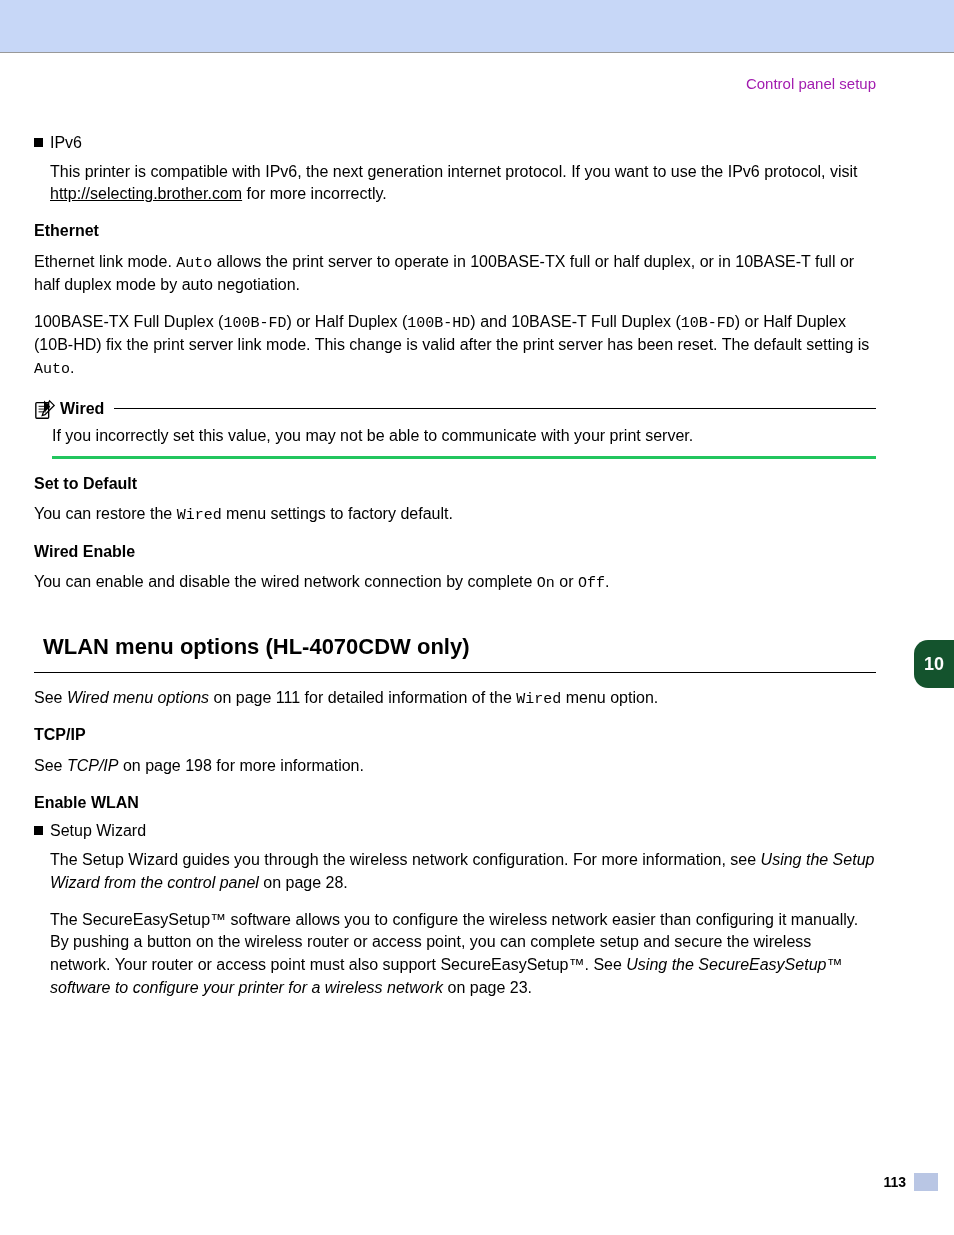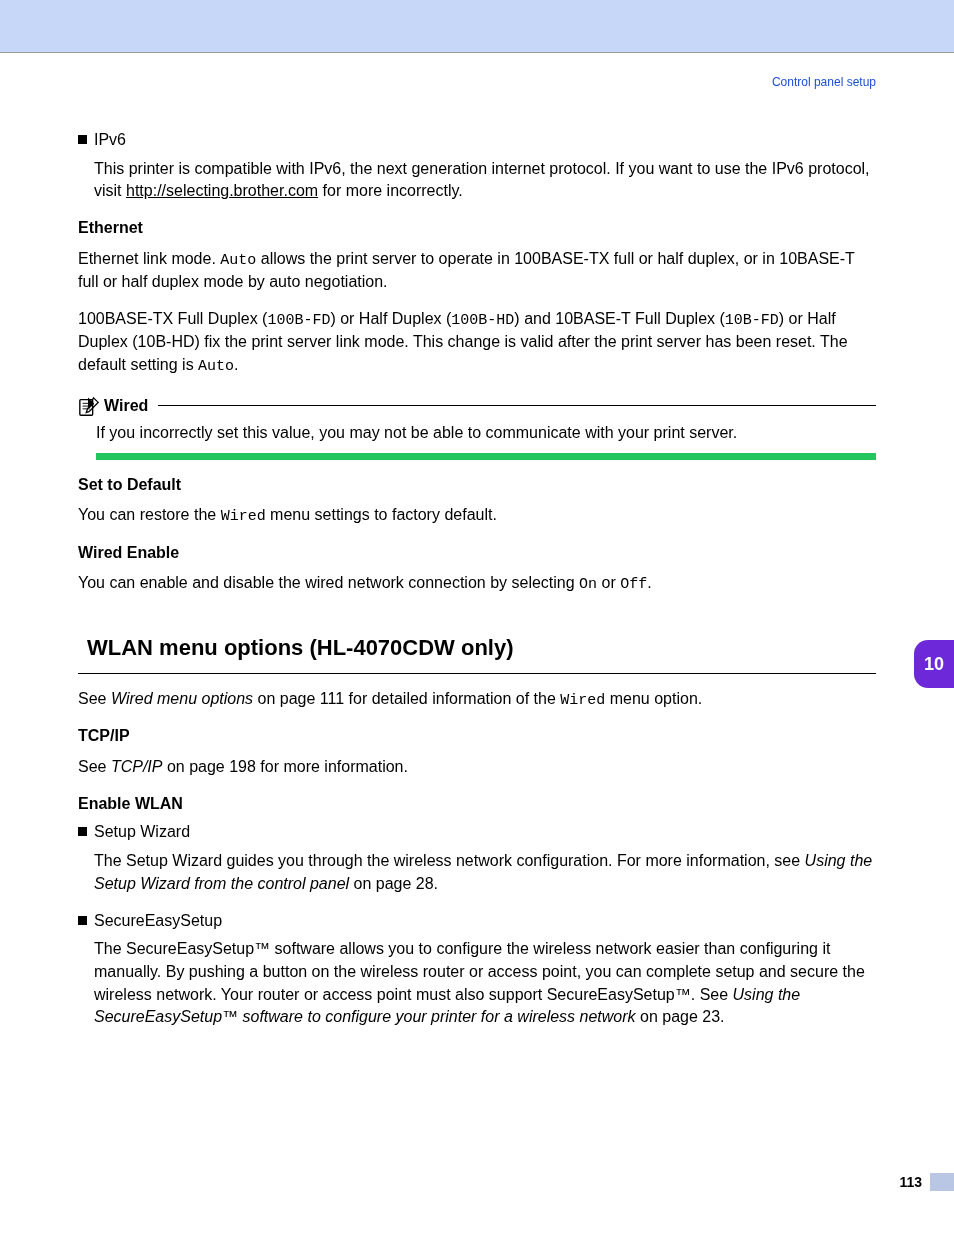--- a/index.html
+++ b/index.html
@@ -17,26 +17,26 @@
     height: 52px;
     width: 100%;
   }
   .top-rule {
     border: none;
     border-top: 1px solid #999;
     margin: 0;
   }
   .header-label {
     text-align: right;
-    color: #1d4ed8;
-    font-size: 12px;
+    color: #a21caf;
+    font-size: 15px;
     padding: 22px 78px 0 0;
   }
   .content {
-    padding: 36px 78px 0 78px;
+    padding: 36px 78px 0 34px;
     line-height: 1.42;
   }
   .bullet-row {
     display: flex;
     align-items: flex-start;
     margin-top: 4px;
   }
   .bullet-sq {
     display: inline-block;
     width: 9px;
@@ -73,53 +73,53 @@
     flex: 1;
     border-bottom: 1px solid #000;
     margin-left: 10px;
     height: 60%;
     align-self: center;
     margin-bottom: 2px;
   }
   .note-body {
     margin: 4px 0 0 18px;
     padding-bottom: 8px;
-    border-bottom: 7px solid #22c55e;
+    border-bottom: 3px solid #22c55e;
   }
   .h2-title {
     font-size: 22px;
     font-weight: bold;
     margin: 36px 0 10px 9px;
   }
   .h2-rule {
     border: none;
     border-top: 1px solid #000;
     margin: 0 0 14px 0;
   }
   .side-tab {
     position: absolute;
     right: 0;
     top: 640px;
     width: 40px;
     height: 48px;
-    background: #6d28d9;
+    background: #14532d;
     border-top-left-radius: 14px;
     border-bottom-left-radius: 14px;
     display: flex;
     align-items: center;
     justify-content: center;
     color: #fff;
     font-weight: bold;
     font-size: 18px;
   }
   .page-wrap { position: relative; width: 954px; min-height: 1235px; }
   .footer {
     position: absolute;
     bottom: 44px;
-    right: 0;
+    right: 16px;
     display: flex;
     align-items: center;
     margin-top: 28px;
   }
   .page-num {
     font-weight: bold;
     font-size: 14px;
     padding-right: 8px;
   }
   .footer-bar {
@@ -173,21 +173,21 @@
     <div class="note-body">If you incorrectly set this value, you may not be able to communicate with your print server.</div>
   </div>
 
   <div class="section-head">Set to Default</div>
   <div class="para">
     <span>You can restore the </span><span class="mono">Wired</span><span> menu settings to factory default.</span>
   </div>
 
   <div class="section-head">Wired Enable</div>
   <div class="para">
-    <span>You can enable and disable the wired network connection by selecting </span><span class="mono">On</span><span> or </span><span class="mono">Off</span><span>.</span>
+    <span>You can enable and disable the wired network connection by complete </span><span class="mono">On</span><span> or </span><span class="mono">Off</span><span>.</span>
   </div>
 
   <div class="h2-title">WLAN menu options (HL-4070CDW only)</div>
   <hr class="h2-rule">
 
   <div class="para">
     <span>See </span><span class="italic">Wired menu options</span><span> on page 111 for detailed information of the </span><span class="mono">Wired</span><span> menu option.</span>
   </div>
 
   <div class="section-head">TCP/IP</div>
@@ -198,24 +198,20 @@
   <div class="section-head">Enable WLAN</div>
 
   <div class="bullet-row">
     <span class="bullet-sq"></span>
     <span class="bullet-text">Setup Wizard</span>
   </div>
   <div class="indent-para">
     <span>The Setup Wizard guides you through the wireless network configuration. For more information, see </span><span class="italic">Using the Setup Wizard from the control panel</span><span> on page 28.</span>
   </div>
 
-  <div class="bullet-row">
-    <span class="bullet-sq"></span>
-    <span class="bullet-text">SecureEasySetup</span>
-  </div>
   <div class="indent-para">
     <span>The SecureEasySetup™ software allows you to configure the wireless network easier than configuring it manually. By pushing a button on the wireless router or access point, you can complete setup and secure the wireless network. Your router or access point must also support SecureEasySetup™. See </span><span class="italic">Using the SecureEasySetup™ software to configure your printer for a wireless network</span><span> on page 23.</span>
   </div>
 
 </div>
 
 <div class="footer">
   <span class="page-num">113</span>
   <span class="footer-bar"></span>
 </div>

